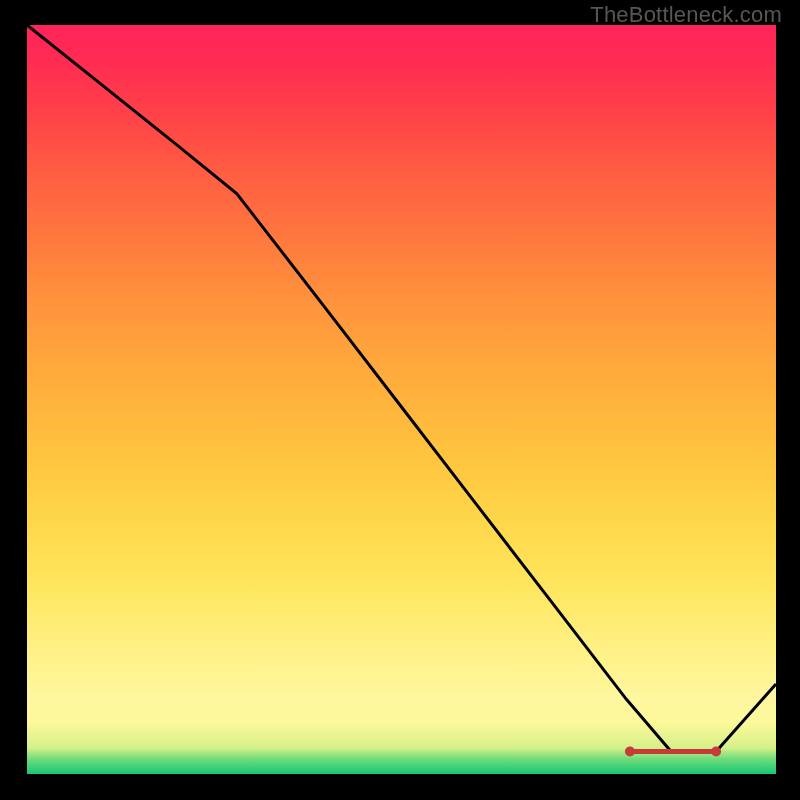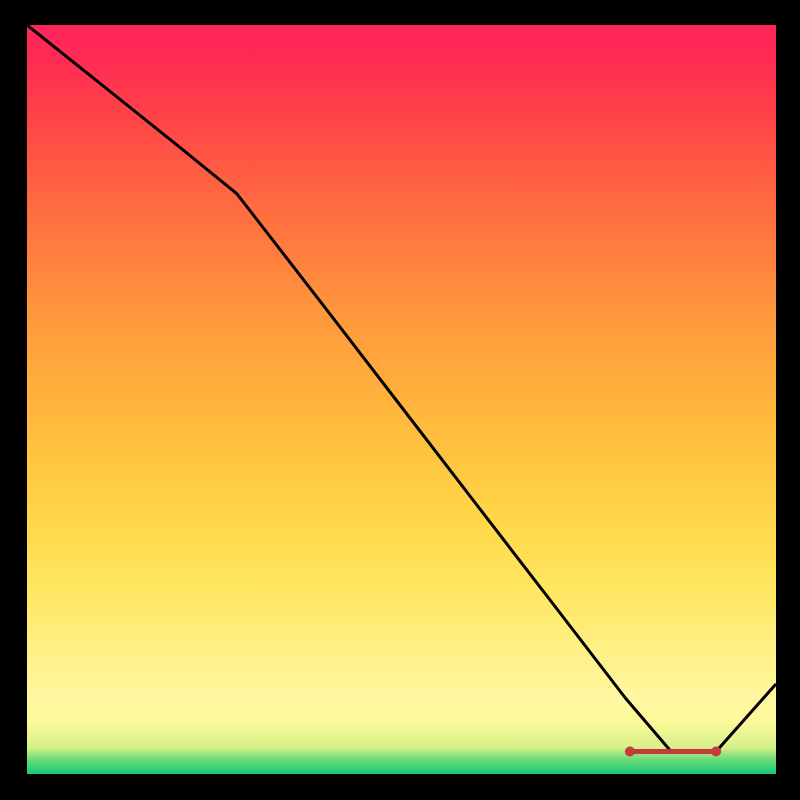--- a/index.html
+++ b/index.html
@@ -53,20 +53,23 @@
   }
   svg.overlay {
     position: absolute;
     inset: 0;
   }
 </style>
 </head>
 <body>
 <div class="stage">
 
+  <div class="watermark">
+    <span>TheBottleneck.com</span>
+  </div>
 
   <div class="plot">
     <div class="gradient-bg"></div>
     <svg class="overlay" viewBox="0 0 749 749" preserveAspectRatio="none">
 
       <path id="curve" fill="none" stroke="#000" stroke-width="3" d="M0.0 0.0 L74.9 59.9 L149.8 119.8 L209.7 168.5 L299.6 284.6 L374.5 382.0 L449.4 479.4 L524.3 576.7 L599.2 674.1 L644.1 726.5 L689.1 726.5 L749.0 659.1"></path>
 
       <g id="marker-group">
         <line id="flat-line" stroke="#c63a3a" stroke-width="5" stroke-linecap="round" x1="602.945" y1="726.53" x2="689.08" y2="726.53"></line>
         <circle id="dot-left" r="5" fill="#c63a3a" cx="602.945" cy="726.53"></circle>

